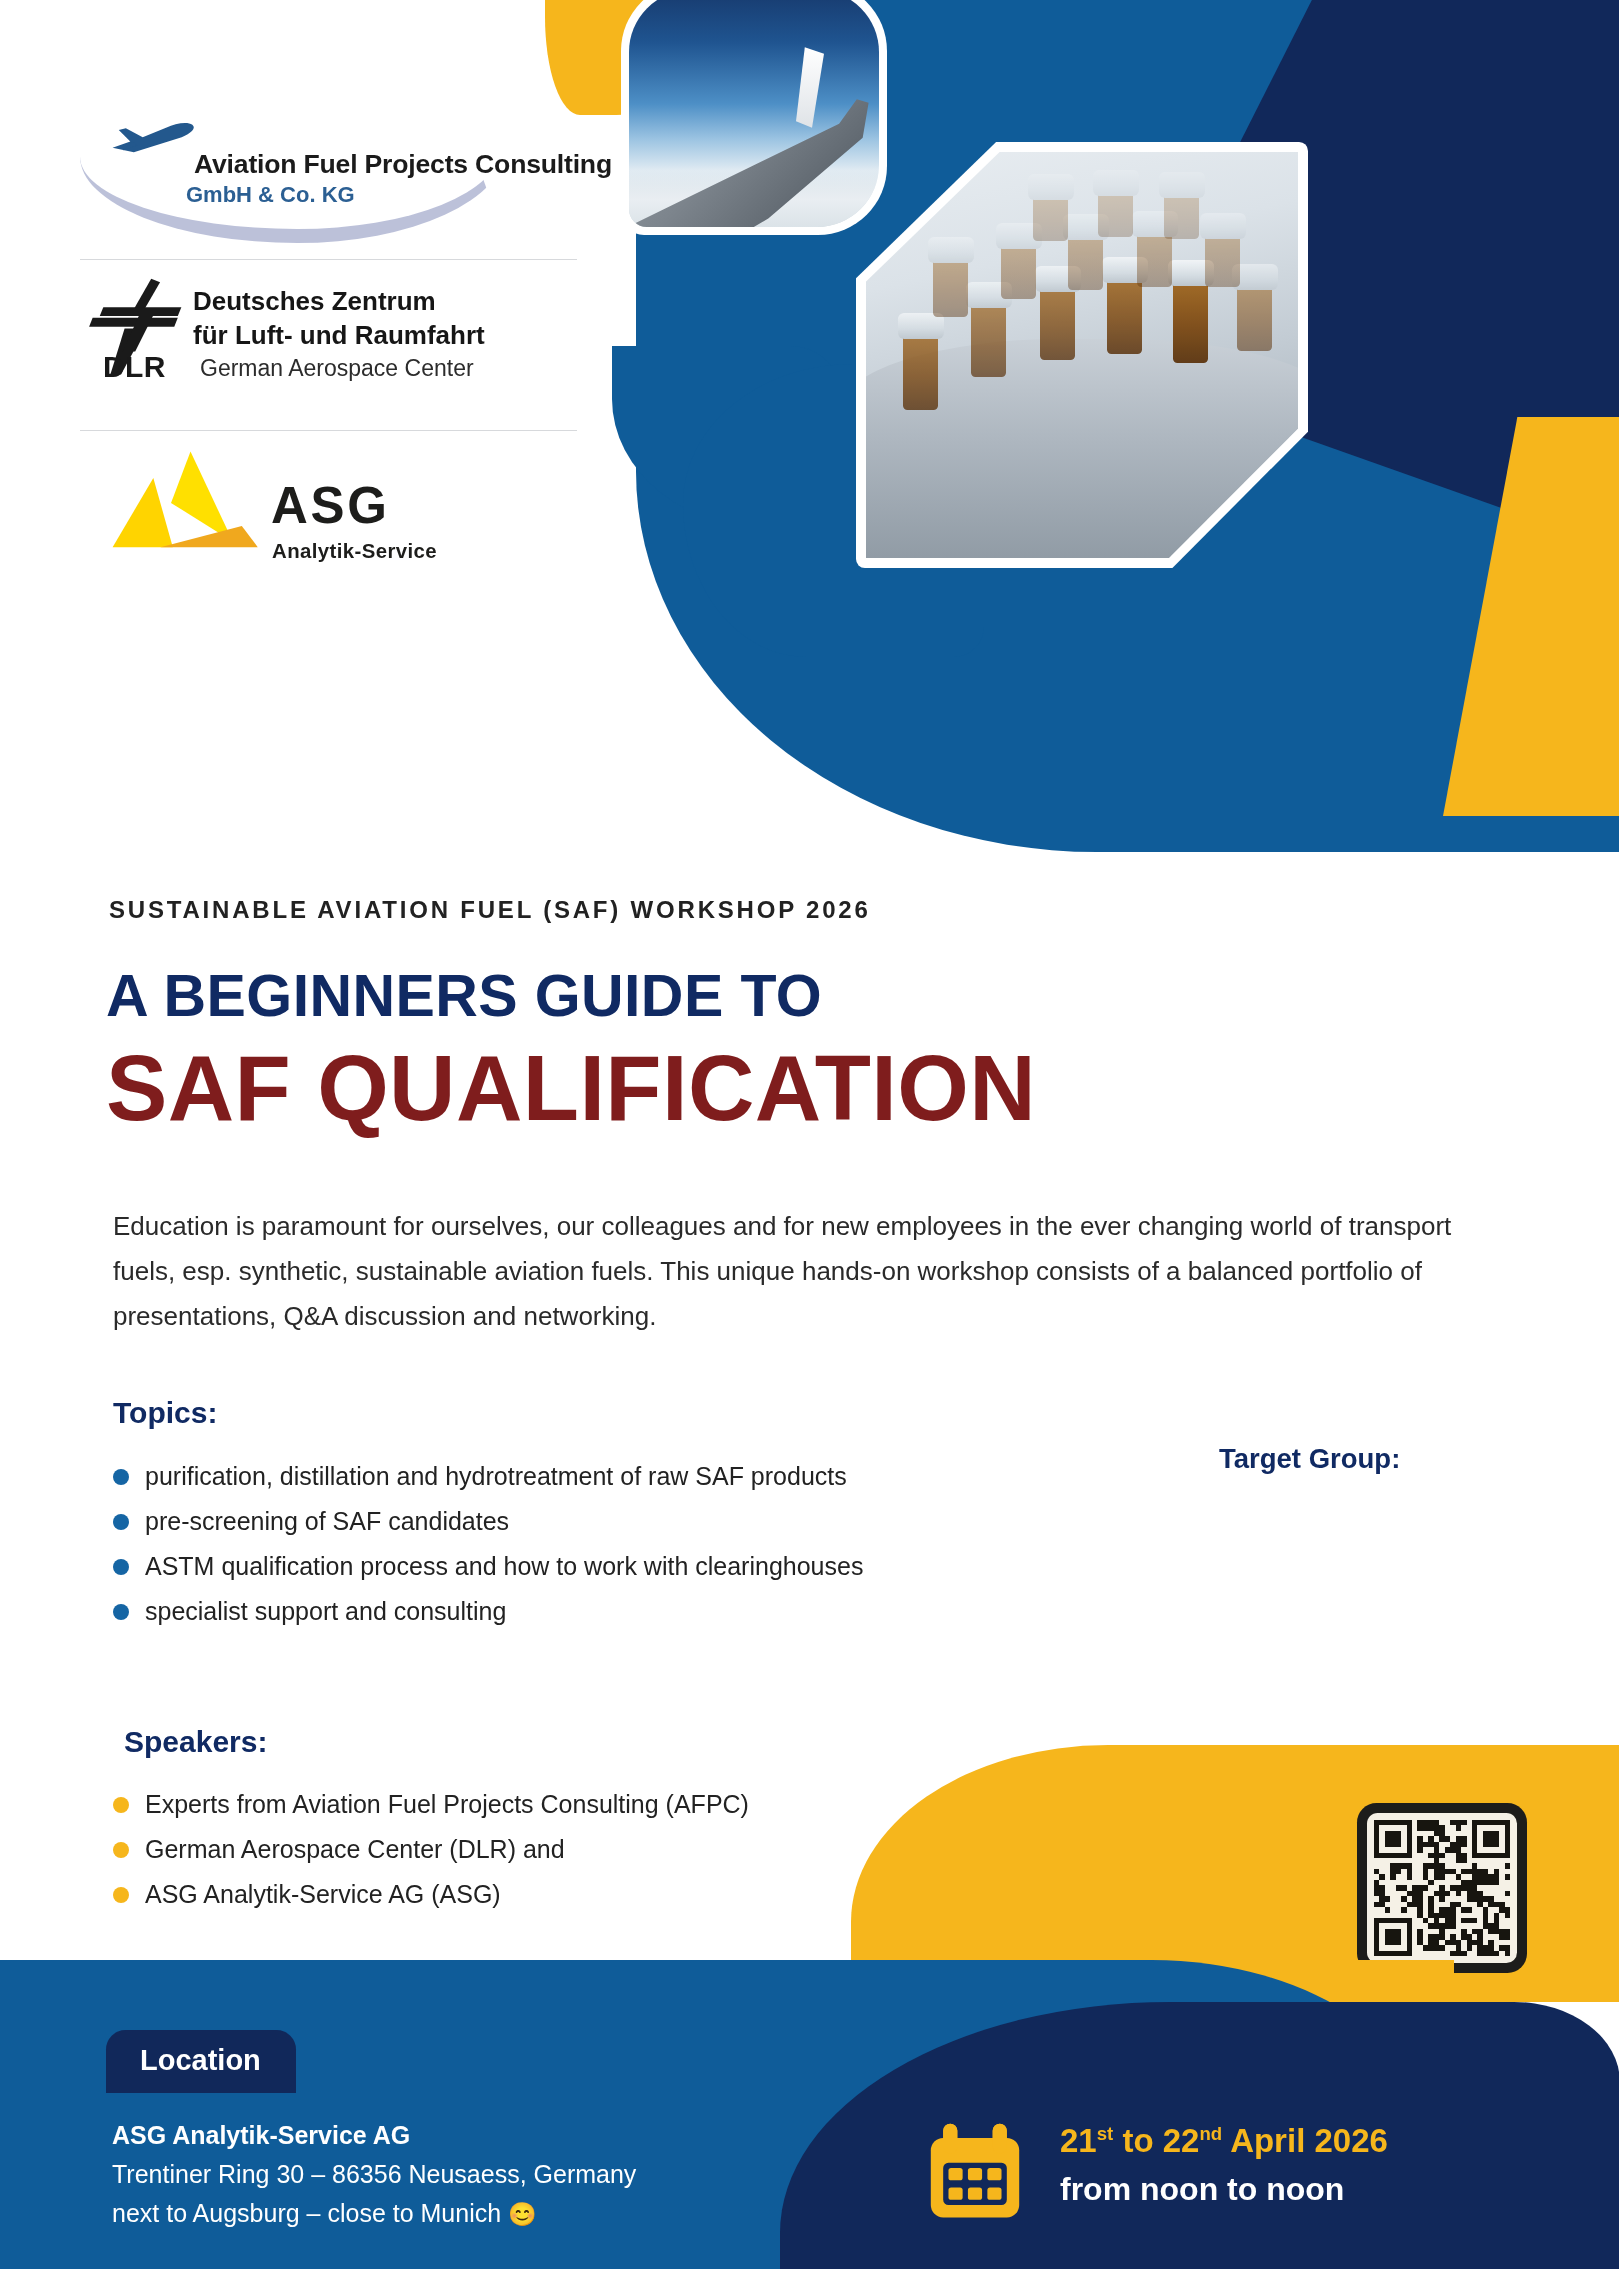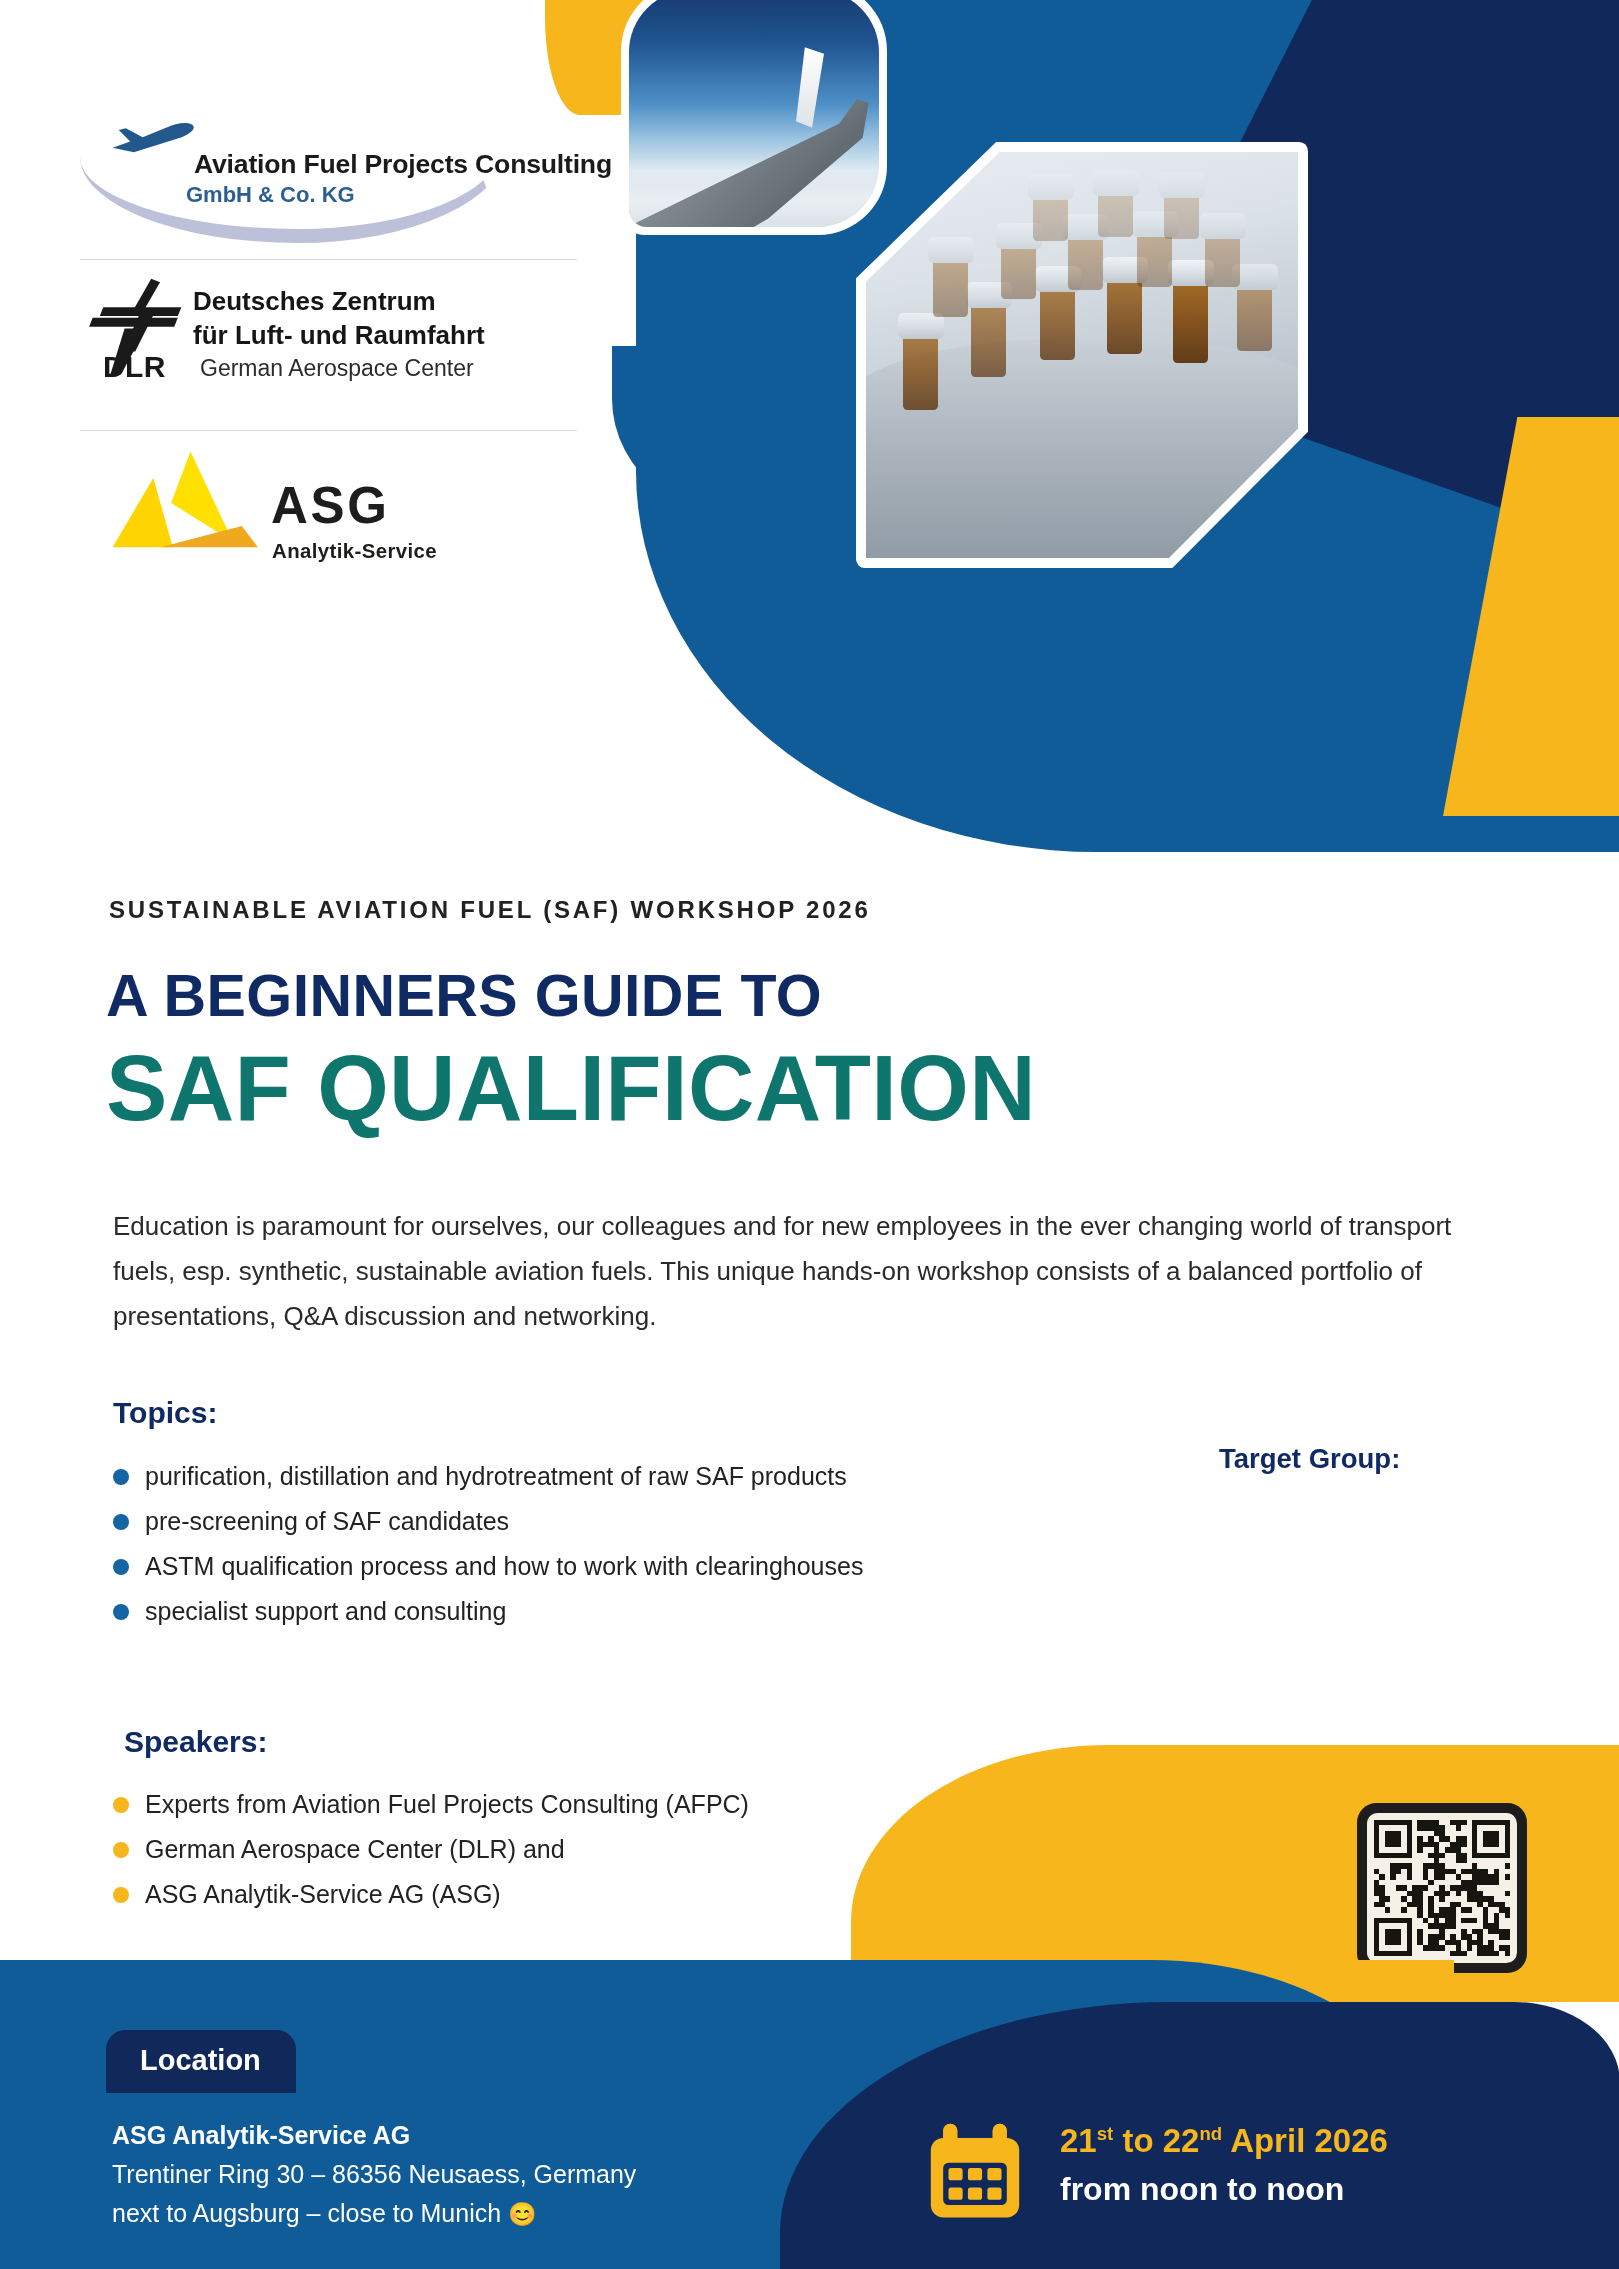--- a/index.html
+++ b/index.html
@@ -183,21 +183,21 @@
   .eyebrow {
     position:absolute; left:109px; top:896px;
     font-size:24px; font-weight:600; letter-spacing:2.8px; color:#222222;
   }
   .title1 {
     position:absolute; left:106px; top:962px;
     font-size:59px; font-weight:800; color:#102a63; letter-spacing:0.4px;
   }
   .title2 {
     position:absolute; left:106px; top:1036px;
-    font-size:92px; font-weight:800; color:#0f766e; letter-spacing:0.4px;
+    font-size:92px; font-weight:800; color:#7f1d1d; letter-spacing:0.4px;
   }
 
   
   .intro {
     position:absolute; left:113px; top:1204px; width:1339px;
     font-size:26px; line-height:45px; color:#2a2a2a; font-weight:400;
   }
 
   
   .topics-head {

